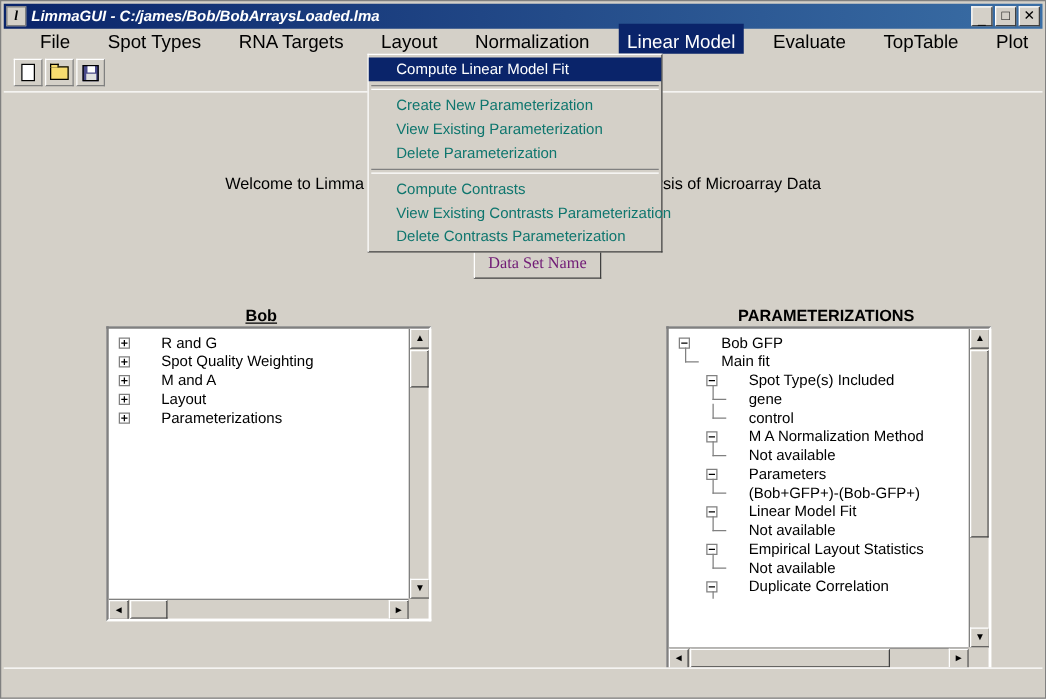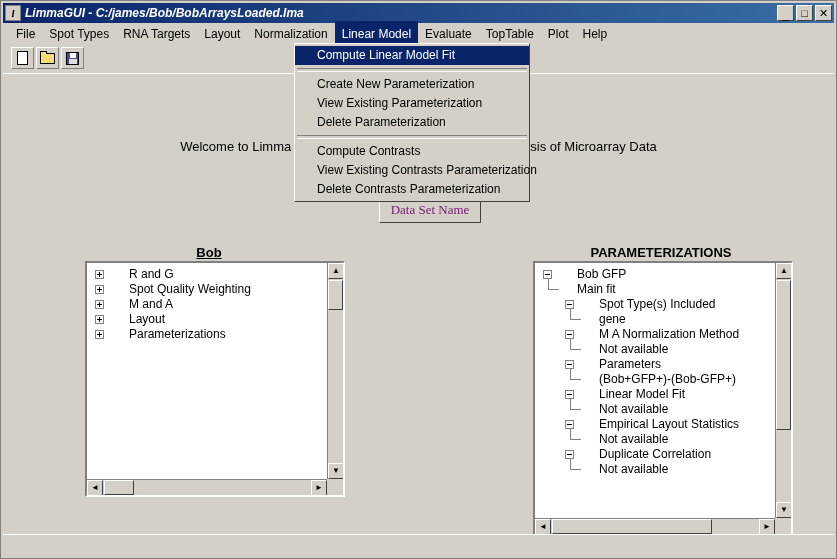--- a/index.html
+++ b/index.html
@@ -77,23 +77,24 @@
     left: 2px; top: 23px;
     width: 831px; height: 19px;
     background: #d4d0c8;
     display: flex;
     align-items: center;
     box-sizing: border-box;
     padding-left: 6px;
   }
   .menu-item {
     padding: 6px 7px;
-    font-size: 12px;
+    font-size: 15px;
     color: #000;
     white-space: nowrap;
+    margin-left: 16px;
   }
   .menu-item.open {
     background: #0a246a;
     color: #ffffff;
   }
   
   .toolbar {
     position: absolute;
     left: 2px; top: 42px;
     width: 831px; height: 30px;
@@ -339,21 +340,21 @@
     border-bottom: 1px solid #404040;
     box-sizing: border-box;
     padding: 2px 0;
     z-index: 50;
   }
   .dd-item {
     height: 19px;
     line-height: 19px;
     padding-left: 22px;
     font-size: 12px;
-    color: #000000;
+    color: #0f766e;
     white-space: nowrap;
   }
   .dd-item.sel {
     background: #0a246a;
     color: #ffffff;
   }
   .dd-sep {
     height: 2px;
     margin: 3px 2px;
     border-top: 1px solid #808080;
@@ -476,20 +477,24 @@
           <span class="elbow" style="left:13px"></span>
           <span class="lbl" style="left:42px">Main fit</span>
         </div>
         <div class="tnode">
           <span class="minusbox" style="left:30px"></span>
           <span class="lbl" style="left:64px">Spot Type(s) Included</span>
         </div>
         <div class="tnode">
           <span class="elbow" style="left:35px"></span>
           <span class="lbl" style="left:64px">gene</span>
+        </div>
+        <div class="tnode">
+          <span class="elbow" style="left:35px"></span>
+          <span class="lbl" style="left:64px">control</span>
         </div>
         <div class="tnode">
           <span class="minusbox" style="left:30px"></span>
           <span class="lbl" style="left:64px">M A Normalization Method</span>
         </div>
         <div class="tnode">
           <span class="elbow" style="left:35px"></span>
           <span class="lbl" style="left:64px">Not available</span>
         </div>
         <div class="tnode">

